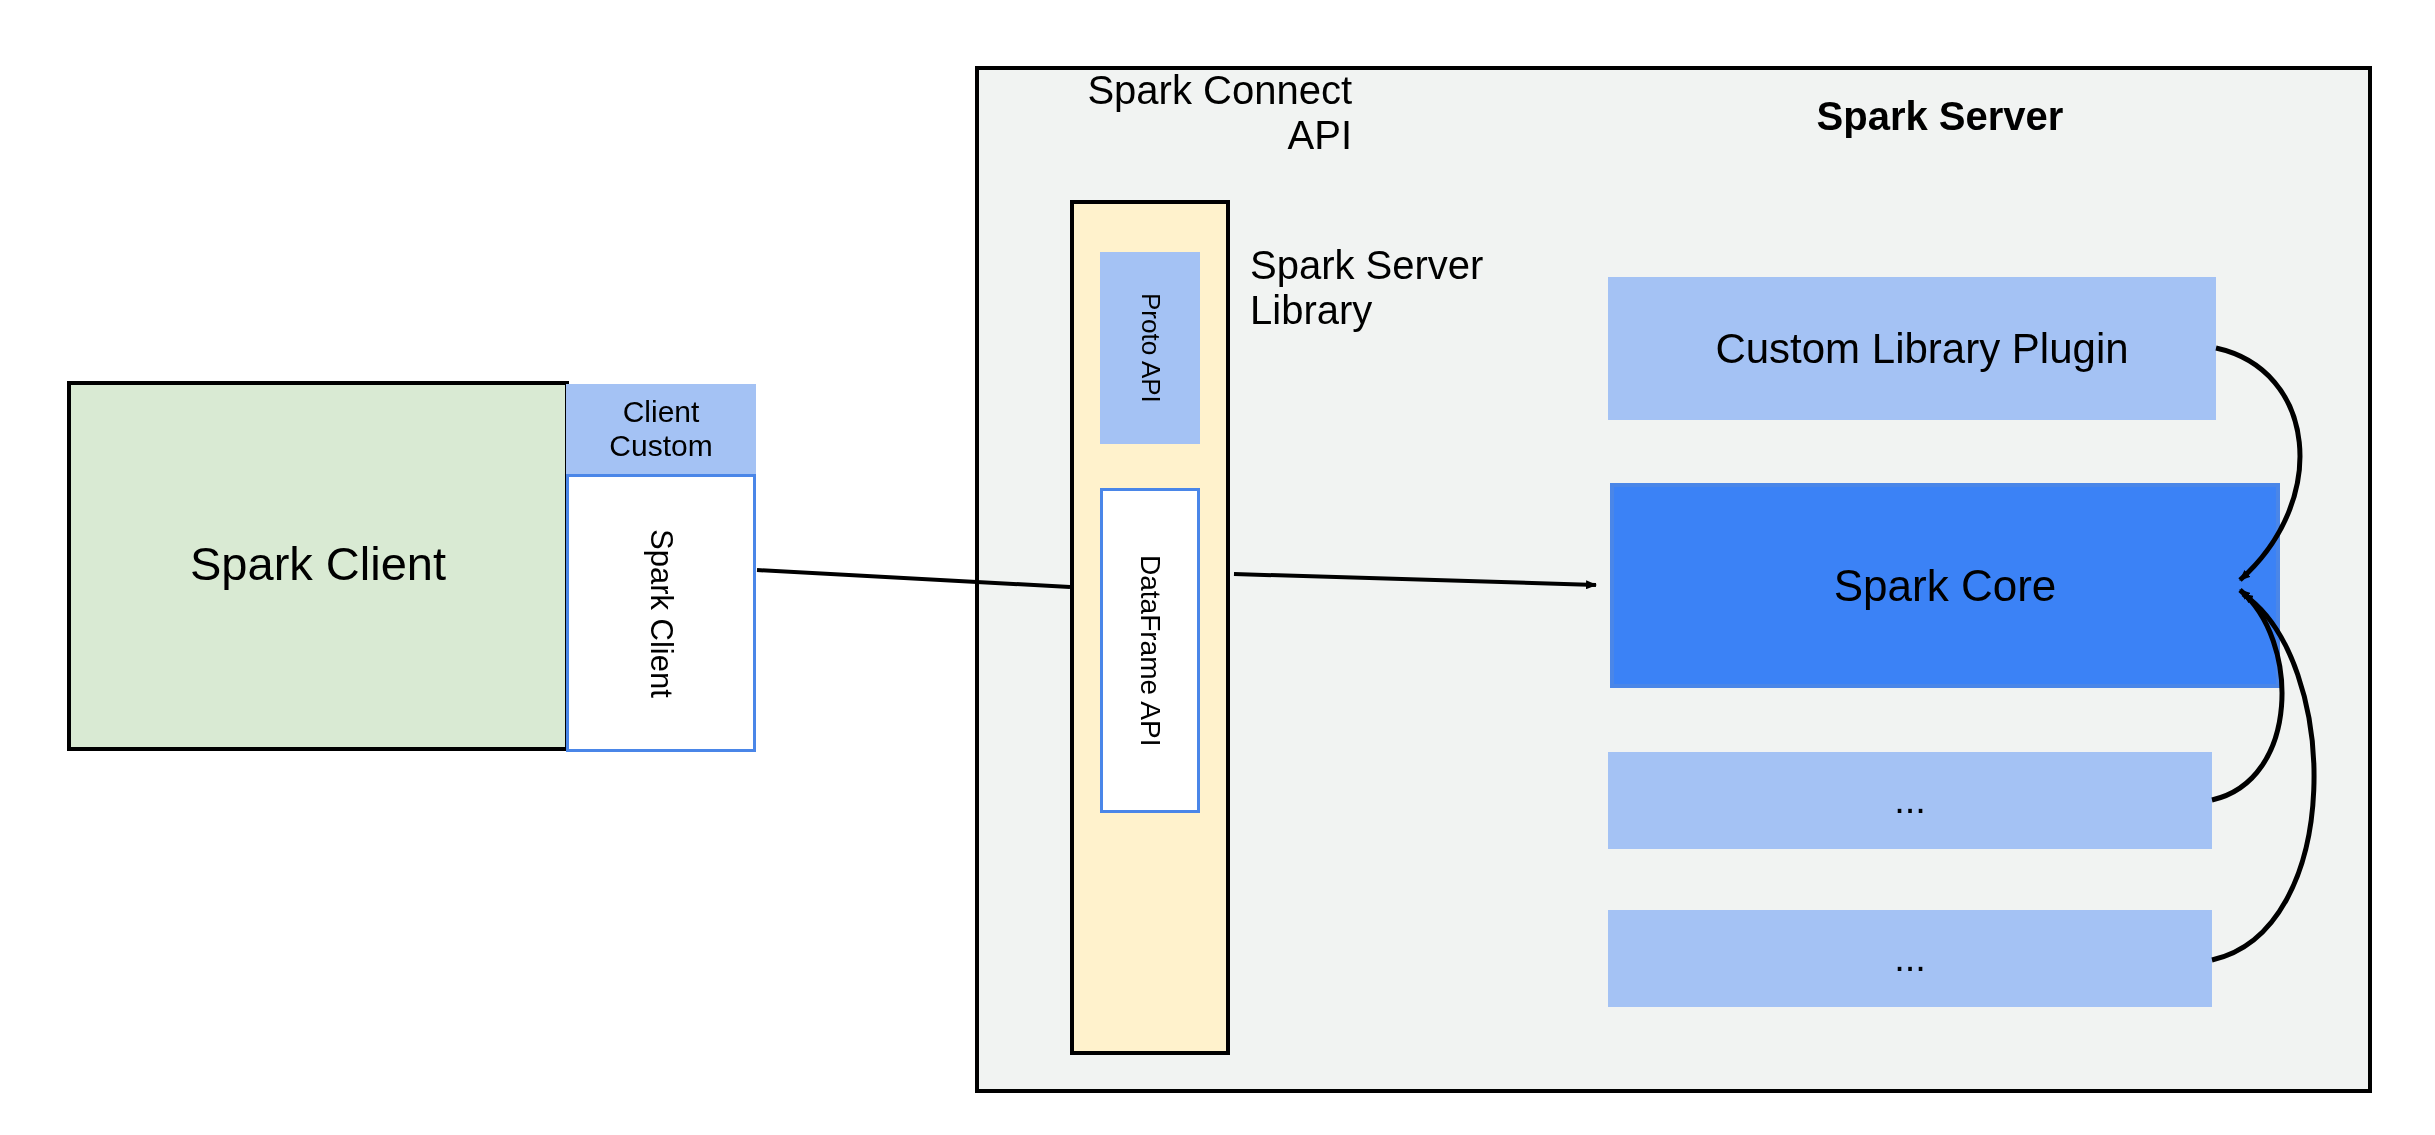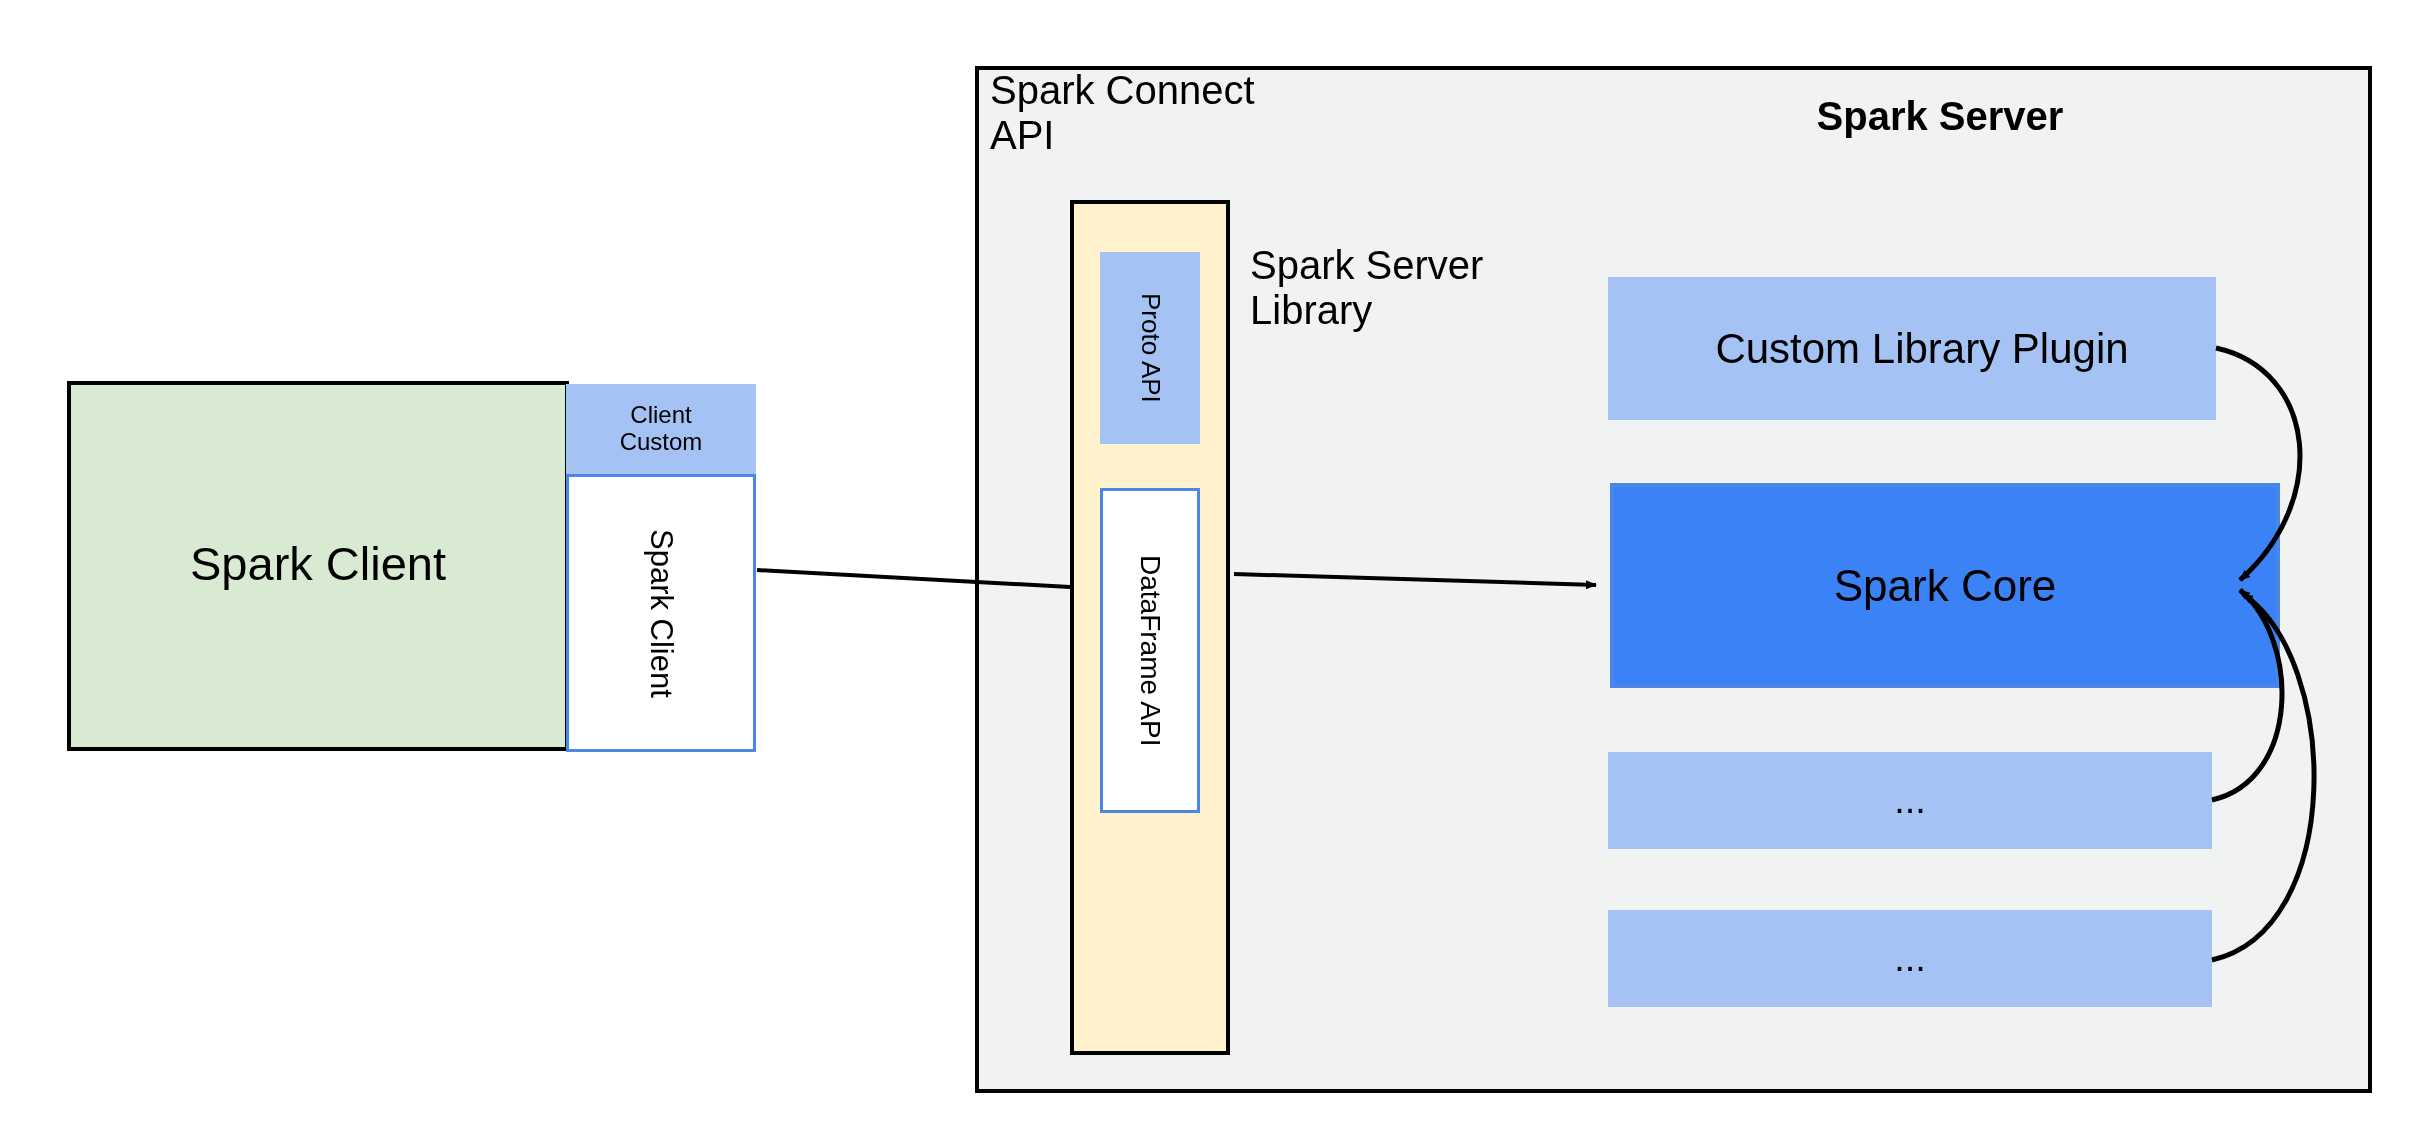--- a/index.html
+++ b/index.html
@@ -49,21 +49,21 @@
   }
   #client-app .label { padding-bottom: 4px; }
 
   #client-package {
     left: 566px;
     top: 384px;
     width: 190px;
     height: 90px;
     background: #a4c2f4;
     border: none;
-    font-size: 24px;
+    font-size: 30px;
     z-index: 3;
   }
 
   #spark-client {
     left: 566px;
     top: 474px;
     width: 190px;
     height: 278px;
     background: #ffffff;
     border: 3px solid #4a86e8;
@@ -77,27 +77,27 @@
     top: 66px;
     width: 1397px;
     height: 1027px;
     background: #f1f3f2;
     border: 4px solid #000000;
     display: block;
     z-index: 1;
   }
 
   #spark-connect-api-label {
-    left: 990px;
+    left: 1022px;
     top: 68px;
     width: 330px;
     height: 100px;
     font-size: 40px;
     display: block;
-    text-align: left;
+    text-align: right;
     z-index: 4;
   }
   #spark-connect-api-label .l1 { display:block; }
   #spark-connect-api-label .l2 { display:block; }
 
   #spark-server-title {
     left: 1660px;
     top: 88px;
     width: 560px;
     height: 56px;

